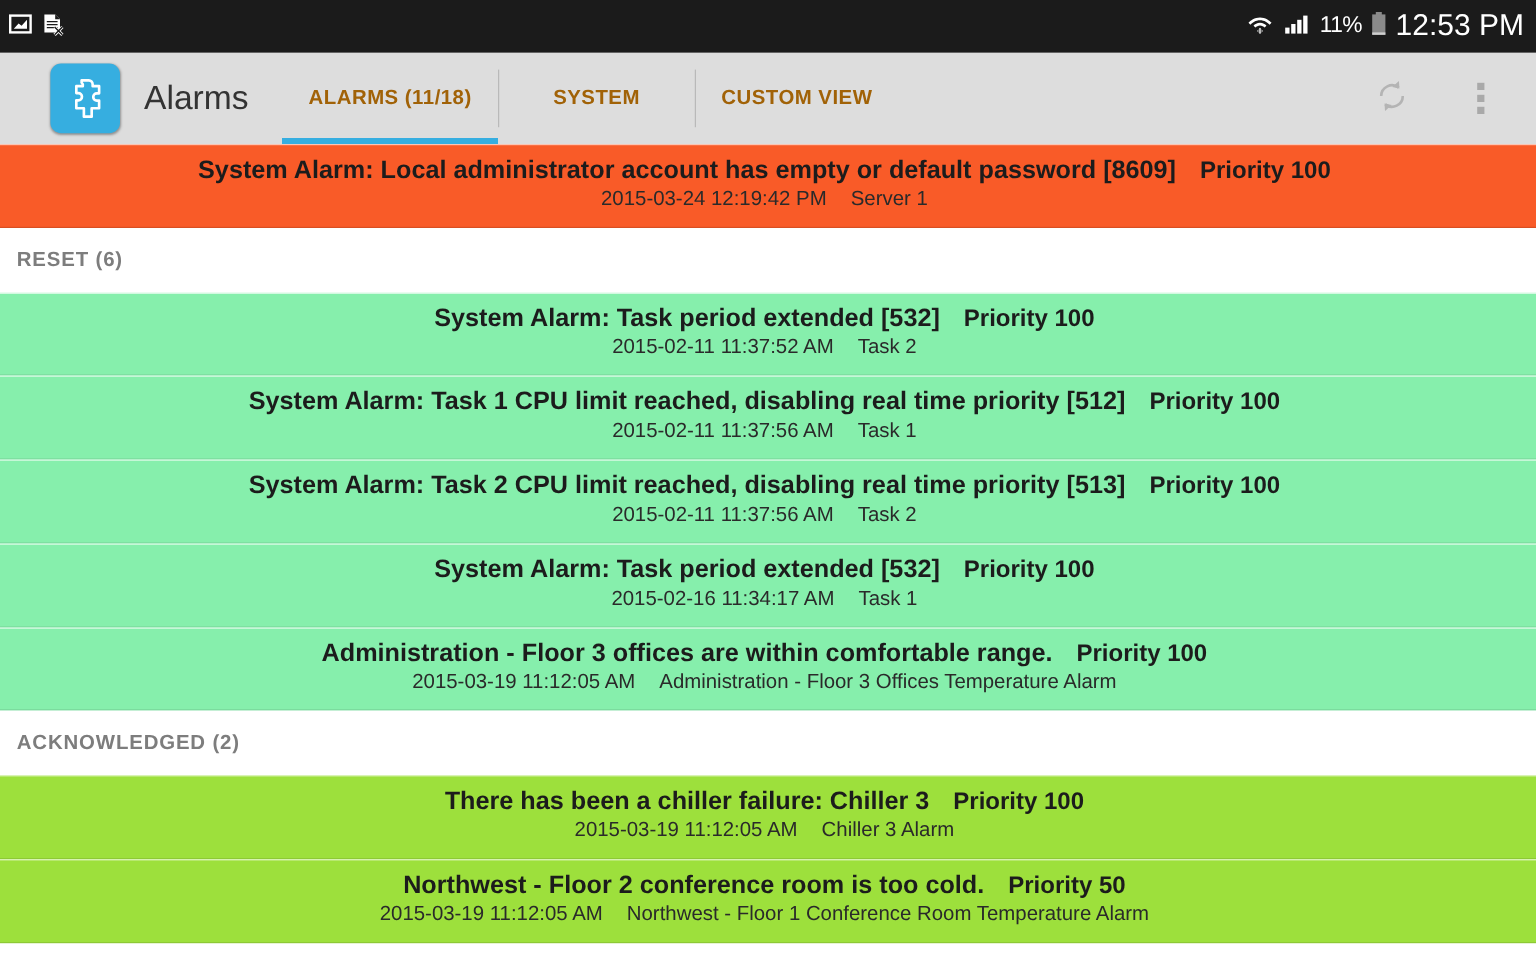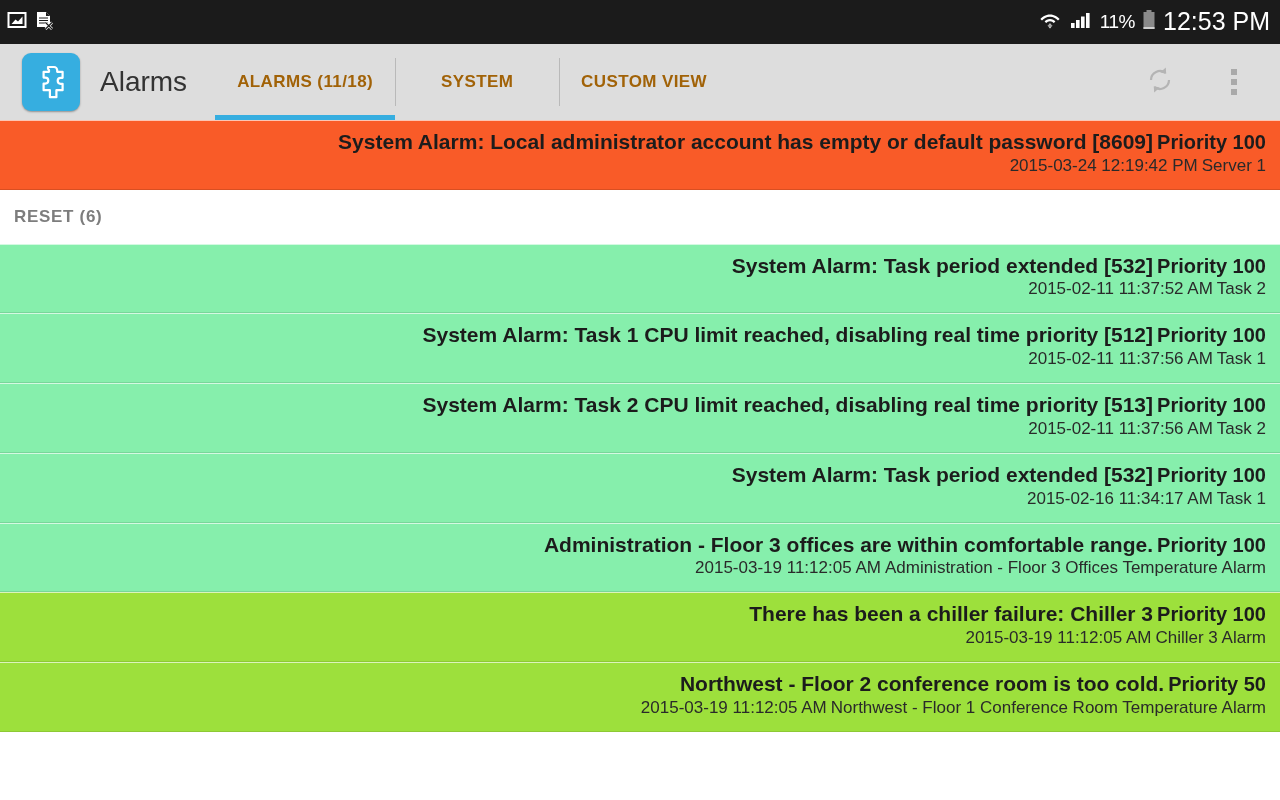--- a/index.html
+++ b/index.html
@@ -26,21 +26,21 @@
   .sb-time {
     font-size:25px; color:#ffffff; line-height:1; padding-bottom:2px;
     letter-spacing:0px;
   }
 
   
   .appbar {
     height:76px; background:#dddddd;
     display:flex; align-items:stretch; position:relative;
   }
-  .appbar-left { display:flex; align-items:center; padding-left:22px; }
+  .appbar-left { display:flex; align-items:center; padding-left:42px; }
   .app-icon {
     width:58px; height:58px; border-radius:9px; background:#36aee0;
     display:flex; align-items:center; justify-content:center;
     box-shadow:0 1px 2px rgba(0,0,0,0.35);
     flex:none;
   }
   .app-title {
     font-size:28px; color:#333333; font-weight:400;
     margin-left:20px; white-space:nowrap;
   }
@@ -85,22 +85,22 @@
     position:relative;
     padding:9px 14px 11px 8px;
     border-top:1px solid rgba(255,255,255,0.65);
     border-bottom:1px solid rgba(0,0,0,0.10);
   }
   .alarm-row.sev-critical { background:#f95b28; border-bottom-color:rgba(0,0,0,0.13); }
   .alarm-row.sev-reset    { background:#86efac; }
   .alarm-row.sev-ack      { background:#9de03c; }
 
   .row-line {
-    display:flex; align-items:baseline; justify-content:flex-end;
-    gap:4px;
+    display:flex; align-items:baseline; justify-content:center;
+    gap:20px;
   }
   .row-title {
     font-size:21px; font-weight:bold; color:#1c1c1c;
     line-height:1.18; white-space:nowrap; overflow:hidden;
   }
   .row-priority {
     font-size:20px; font-weight:bold; color:#1c1c1c;
     white-space:nowrap; flex:none;
   }
   .row-time {
@@ -276,20 +276,21 @@
     <div class="row-line">
       <div class="row-title">Administration - Floor 3 offices are within comfortable range.</div>
       <div class="row-priority">Priority 100</div>
     </div>
     <div class="row-line">
       <div class="row-time">2015-03-19 11:12:05 AM</div>
       <div class="row-source">Administration - Floor 3 Offices Temperature Alarm</div>
     </div>
   </div>
 
+  <div class="section-header">ACKNOWLEDGED (2)</div>
 
   <div class="alarm-row sev-ack">
     <div class="row-line">
       <div class="row-title">There has been a chiller failure: Chiller 3</div>
       <div class="row-priority">Priority 100</div>
     </div>
     <div class="row-line">
       <div class="row-time">2015-03-19 11:12:05 AM</div>
       <div class="row-source">Chiller 3 Alarm</div>
     </div>

